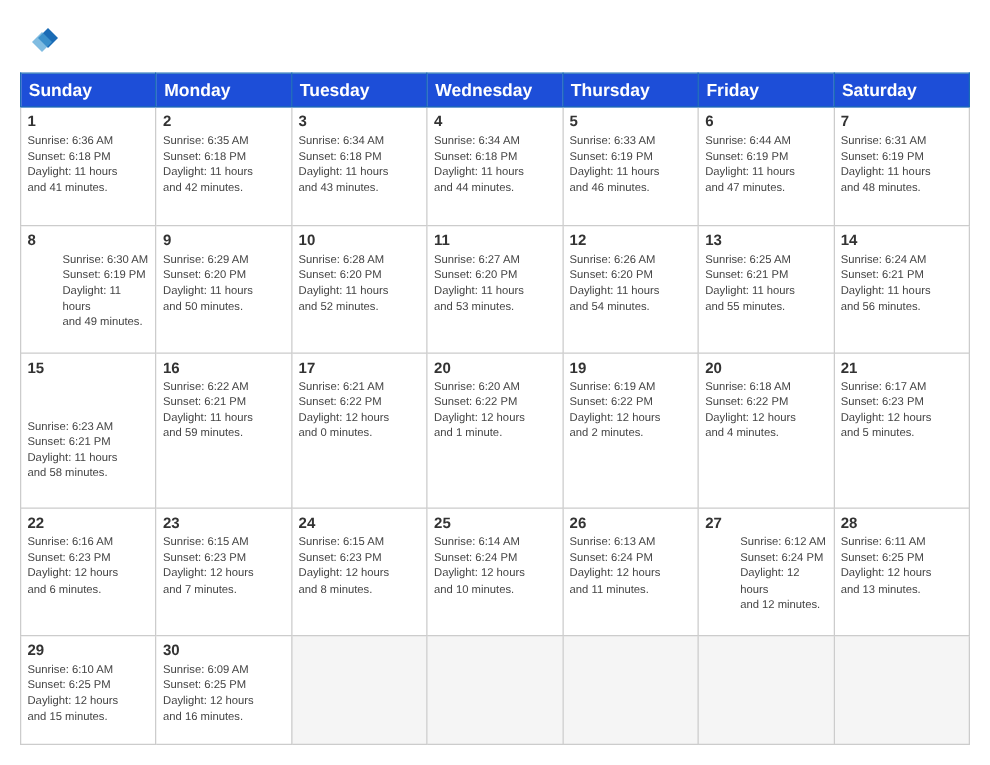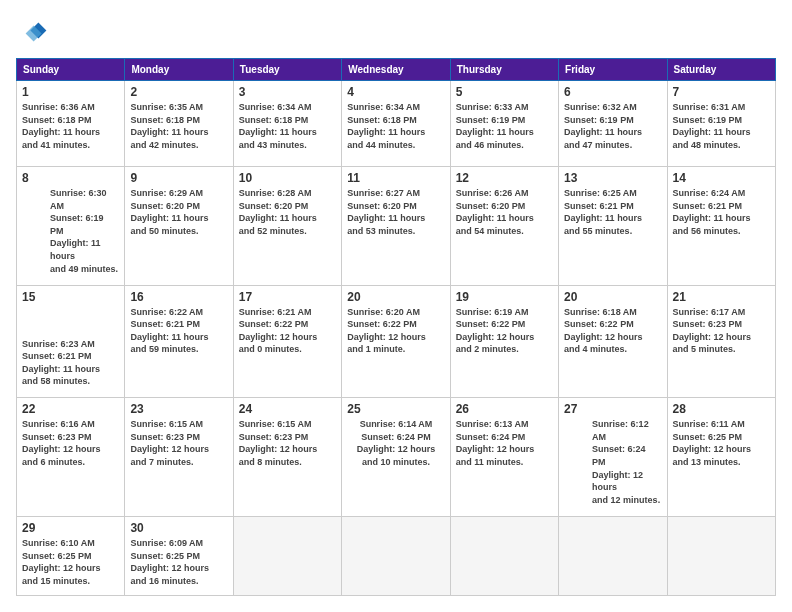--- a/index.html
+++ b/index.html
@@ -54,25 +54,25 @@
       color: #555;
     }
     .calendar {
       flex: 1;
       border: 1px solid #ccc;
       border-collapse: collapse;
       width: 100%;
       table-layout: fixed;
     }
     .calendar th {
-      background: #4c1d95;
+      background: #1d4ed8;
       color: #fff;
       text-align: left;
       padding: 5px 6px;
-      font-size: 10px;
+      font-size: 14px;
       font-weight: bold;
       border: 1px solid #1a6bb5;
     }
     .calendar td {
       border: 1px solid #ccc;
       vertical-align: top;
       padding: 4px 5px;
       font-size: 9.5px;
       color: #333;
       background: #fff;
@@ -84,21 +84,20 @@
     .day-num {
       font-size: 12px;
       font-weight: bold;
       display: block;
       margin-bottom: 2px;
     }
     .day-info {
       font-size: 9px;
       line-height: 1.4;
       color: #444;
-      font-weight: bold;
     }
     .last-row td {
       height: 70px;
     }
   </style>
 </head>
 <body>
 
 <div class="page">
   <div class="header">
@@ -162,21 +161,21 @@
           </td>
           <td>
             <span class="day-num">5</span>
             <div class="day-info" style="white-space: pre-line;">Sunrise: 6:33 AM
 Sunset: 6:19 PM
 Daylight: 11 hours
 and 46 minutes.</div>
           </td>
           <td>
             <span class="day-num">6</span>
-            <div class="day-info" style="white-space: pre-line;">Sunrise: 6:32 AM
+            <div class="day-info" style="white-space: pre-line;">Sunrise: 6:44 AM
 Sunset: 6:19 PM
 Daylight: 11 hours
 and 47 minutes.</div>
           </td>
           <td>
             <span class="day-num">7</span>
             <div class="day-info" style="white-space: pre-line;">Sunrise: 6:31 AM
 Sunset: 6:19 PM
 Daylight: 11 hours
 and 48 minutes.</div>
@@ -301,21 +300,21 @@
           </td>
           <td>
             <span class="day-num">24</span>
             <div class="day-info" style="white-space: pre-line;">Sunrise: 6:15 AM
 Sunset: 6:23 PM
 Daylight: 12 hours
 and 8 minutes.</div>
           </td>
           <td>
             <span class="day-num">25</span>
-            <div class="day-info" style="white-space: pre-line; text-align: center;">Sunrise: 6:14 AM
+            <div class="day-info" style="white-space: pre-line;">Sunrise: 6:14 AM
 Sunset: 6:24 PM
 Daylight: 12 hours
 and 10 minutes.</div>
           </td>
           <td>
             <span class="day-num">26</span>
             <div class="day-info" style="white-space: pre-line;">Sunrise: 6:13 AM
 Sunset: 6:24 PM
 Daylight: 12 hours
 and 11 minutes.</div>

